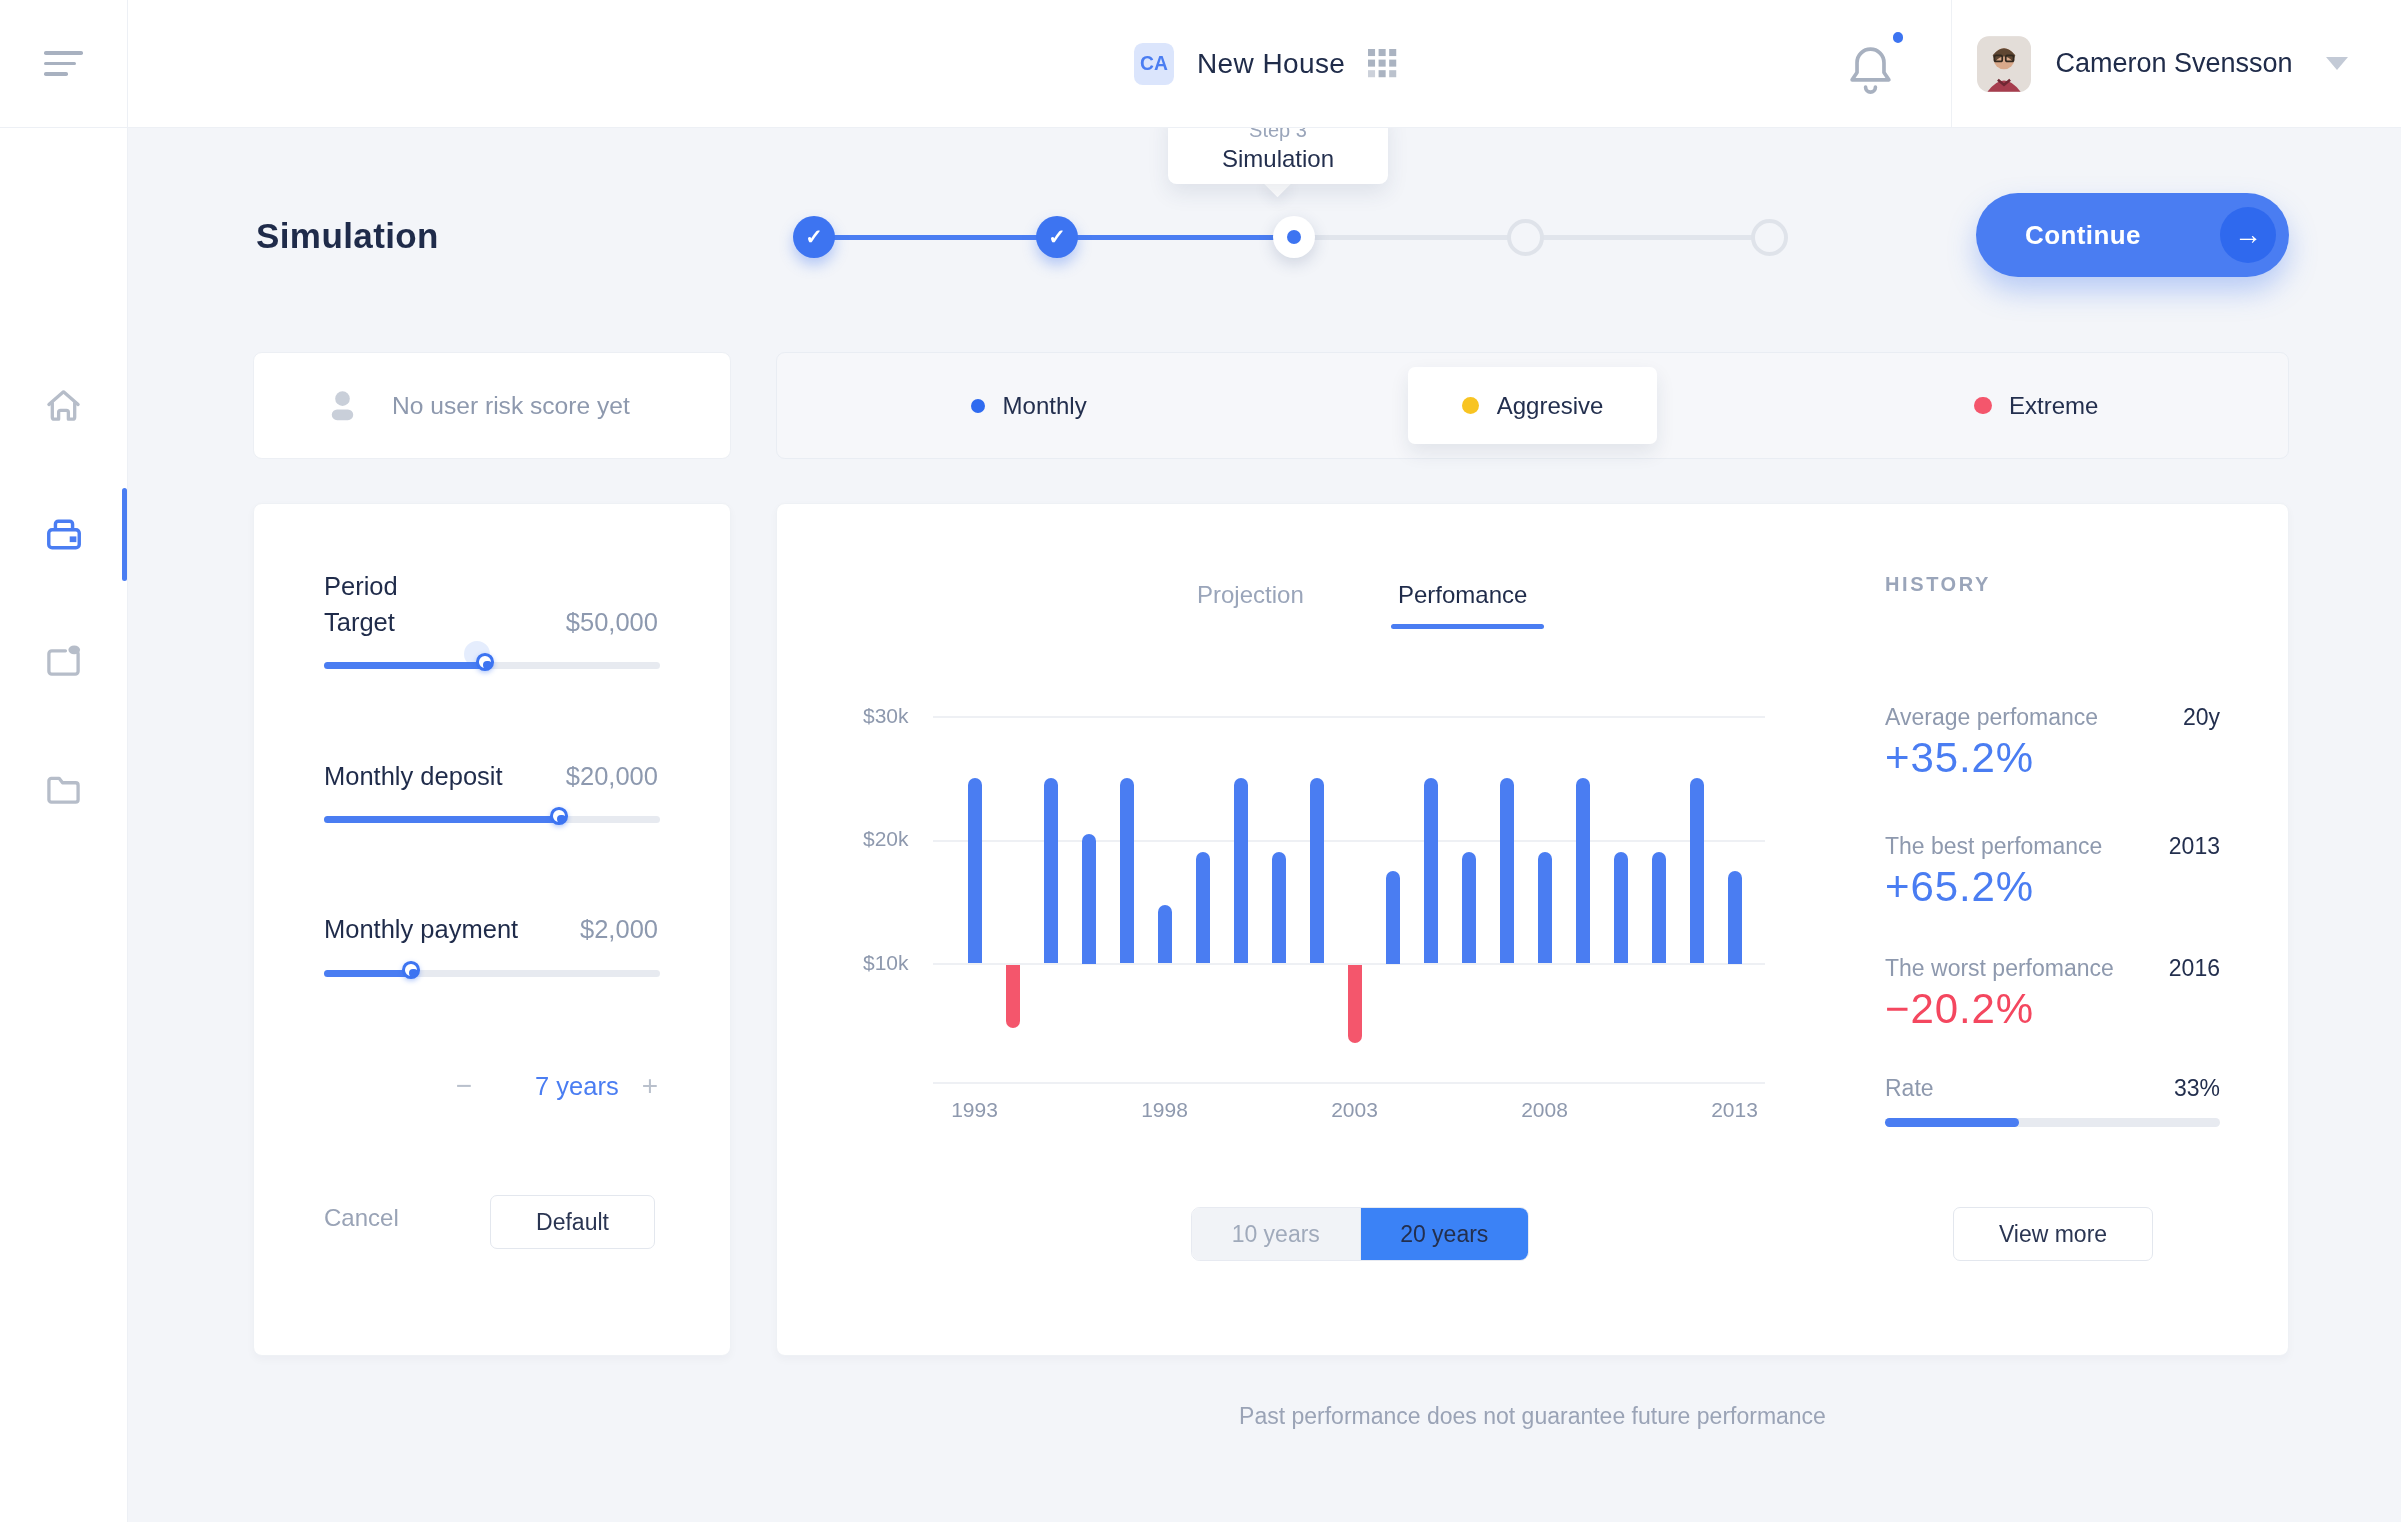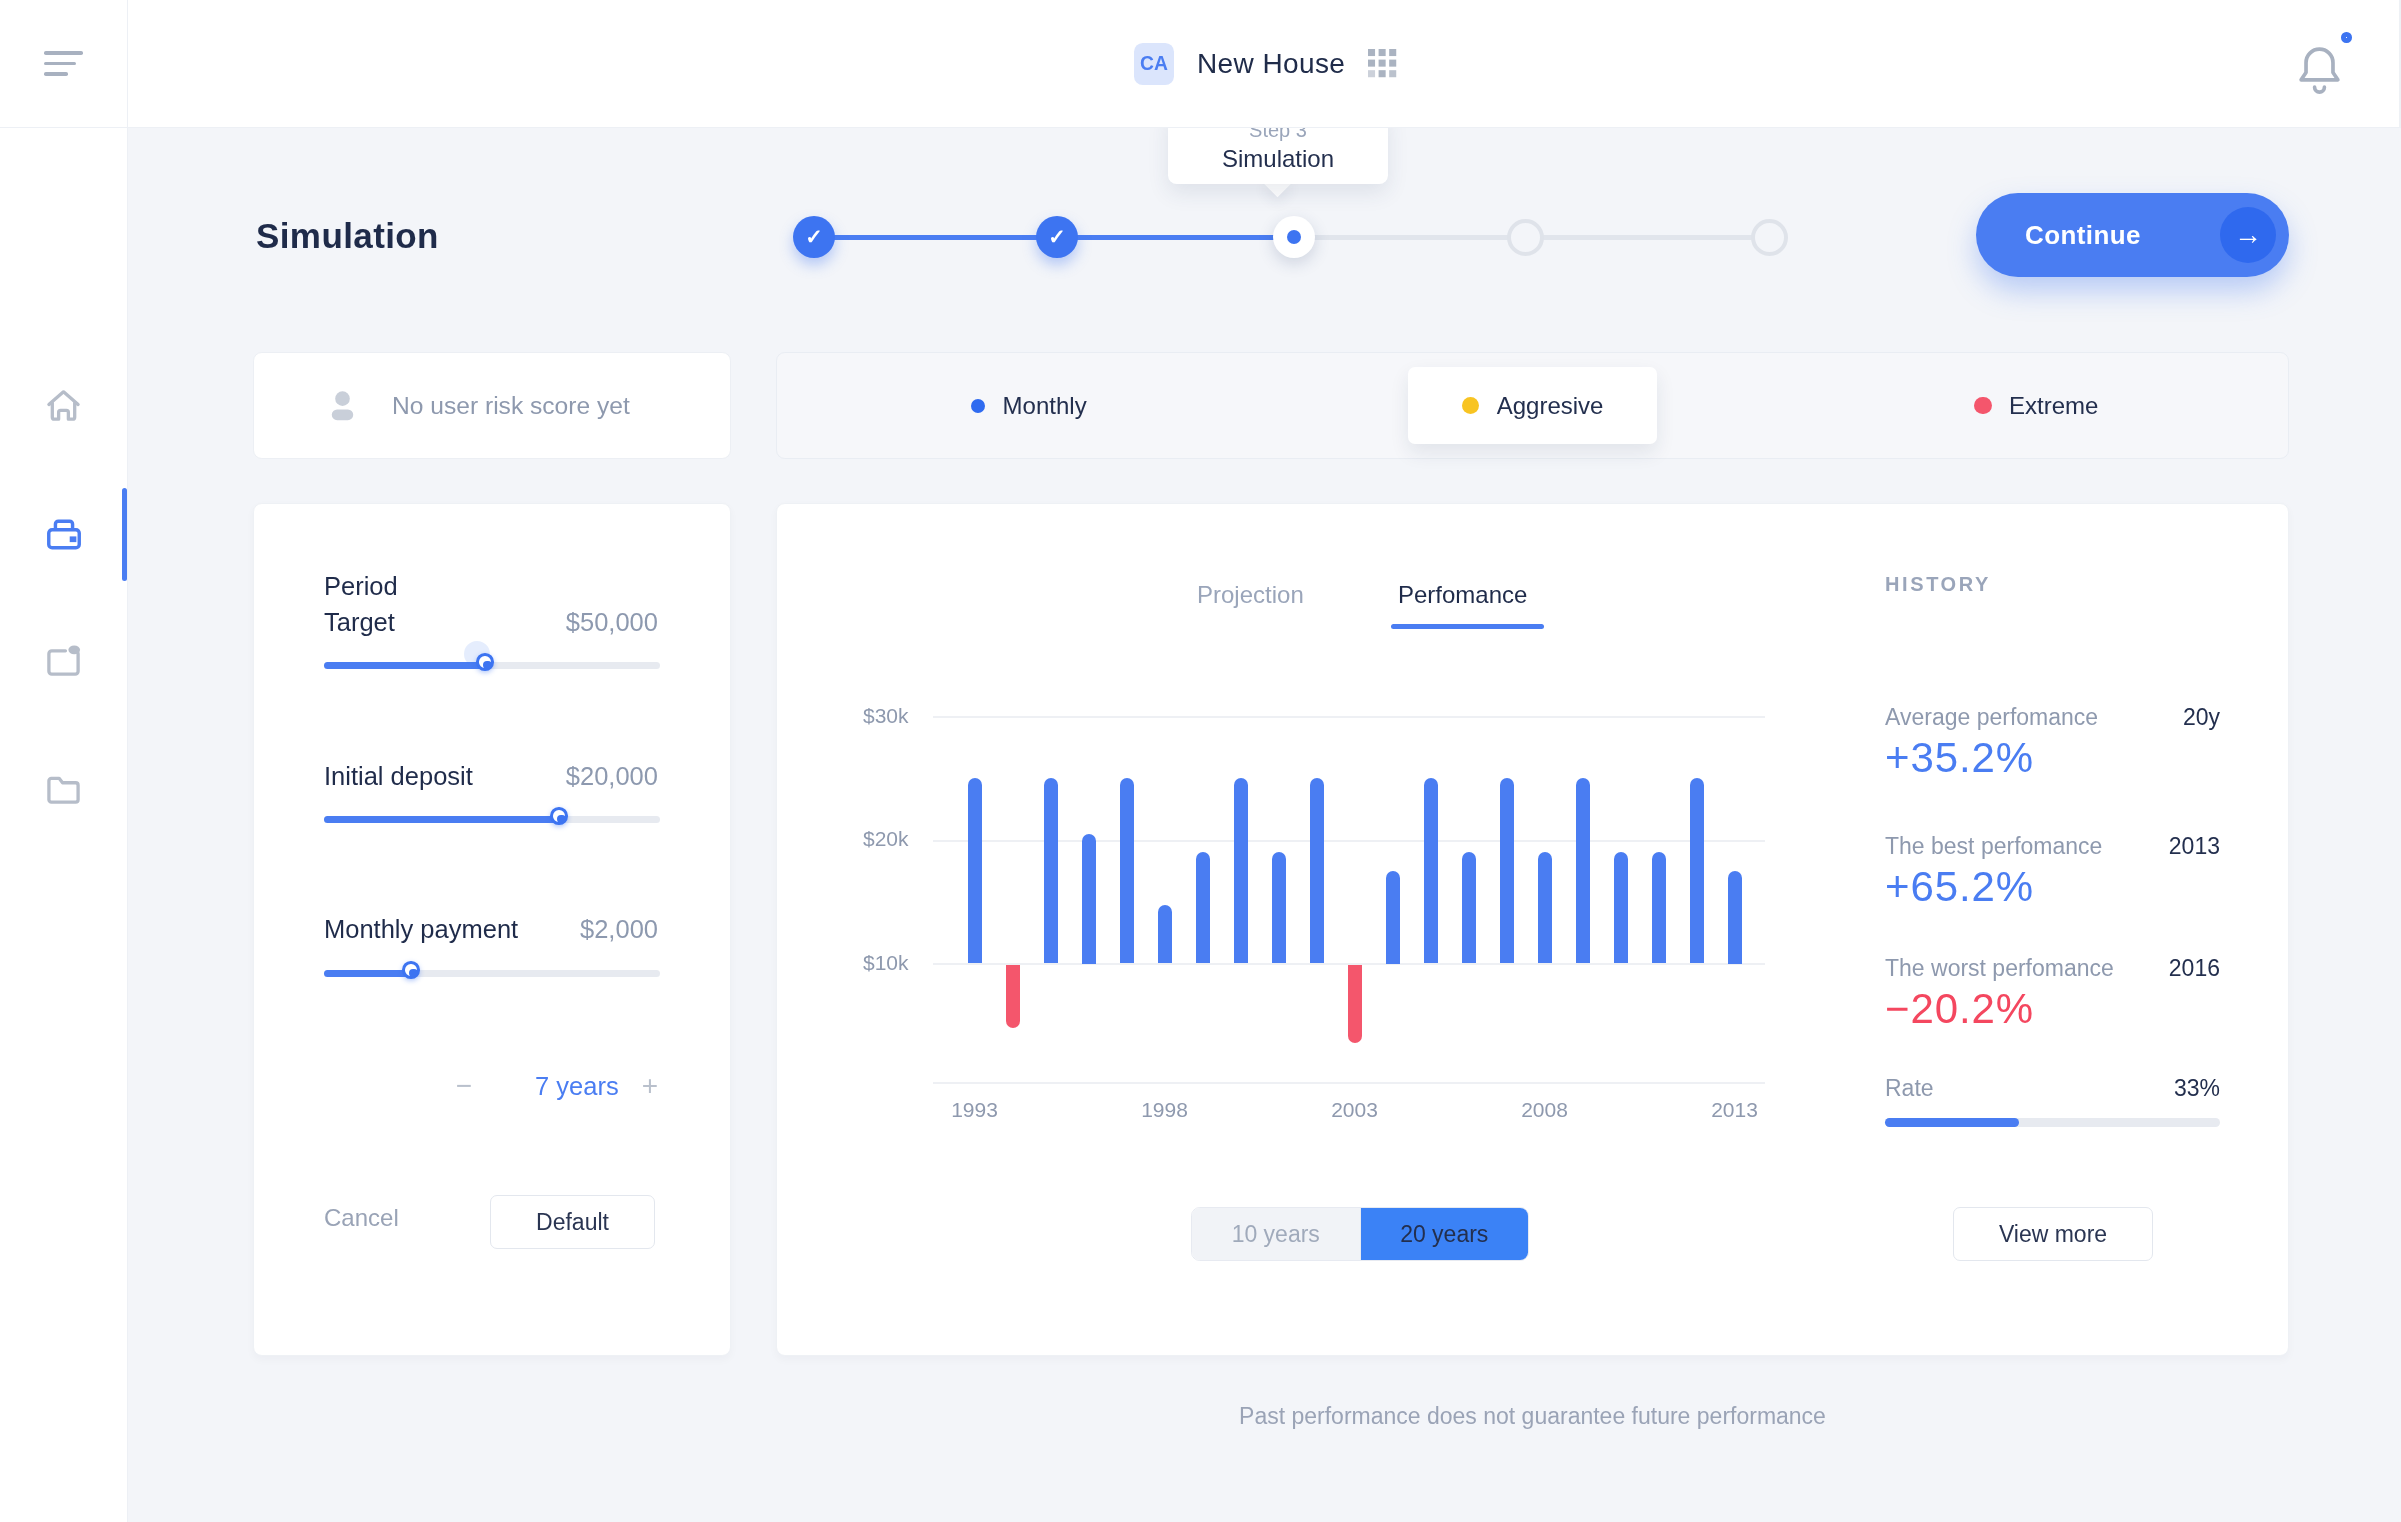--- a/index.html
+++ b/index.html
@@ -173,20 +173,35 @@
   </div>
   <div id="header-right">
     <div class="bell-wrap">
       <svg width="49" height="58" viewBox="0 0 40 46" style="position:absolute;left:3.5px;top:10.5px">
         <path d="M20 6 a11 11 0 0 1 11 11 v8 l4 6 H5 l4 -6 v-8 A11 11 0 0 1 20 6 z" fill="none" stroke="#a8b1c0" stroke-width="3" stroke-linejoin="round"></path>
         <path d="M16 37 a4 4 0 0 0 8 0" fill="none" stroke="#a8b1c0" stroke-width="3" stroke-linecap="round"></path>
       </svg>
       <div class="bell-badge"></div>
     </div>
     <div class="header-divider"></div>
+    <div class="user-wrap">
+      <div class="avatar">
+        <svg width="54" height="56" viewBox="0 0 62 64">
+          <rect width="62" height="64" fill="#e3ddd8"></rect>
+          <circle cx="31" cy="26" r="12" fill="#d9a98b"></circle>
+          <path d="M18 22 q13 -16 26 0 l-3 7 q-10 -11 -20 0 z" fill="#5f4632"></path>
+          <path d="M12 64 q19 -26 38 0 z" fill="#a63d4e"></path>
+          <path d="M24 50 l7 6 7 -6" fill="none" stroke="#6f2733" stroke-width="3"></path>
+          <rect x="20" y="22" width="9" height="7" rx="2" fill="none" stroke="#32281f" stroke-width="2"></rect>
+          <rect x="33" y="22" width="9" height="7" rx="2" fill="none" stroke="#32281f" stroke-width="2"></rect>
+        </svg>
+      </div>
+      <div class="user-name">Cameron Svensson</div>
+      <div class="caret-down"></div>
+    </div>
   </div>
 </div>
 
 <div id="sidebar">
     <div class="side-item" style="top: 230px;">
       <span><svg width="39" height="37" viewBox="0 0 40 38">
           <path d="M5 18 L20 5 L35 18 M8.5 15.5 V31 a2 2 0 0 0 2 2 H15 v-7 a2 2 0 0 1 2-2 h6 a2 2 0 0 1 2 2 v7 h4.5 a2 2 0 0 0 2-2 V15.5" fill="none" stroke="#b6bdc9" stroke-width="3.4" stroke-linecap="round" stroke-linejoin="round"></path>
         </svg></span>
     </div>
     <div class="side-item" style="top: 359px;">
@@ -264,21 +279,21 @@
 
 <div id="form-card" class="card">
   <div id="sliders-mount">
       <div class="f-label" style="top: 104px;">Target</div>
       <div class="f-value" style="top: 104px;">$50,000</div>
       <div class="sl-track" style="top: 158px;">
         <div class="sl-fill" style="width: 49%;"></div>
         <div class="sl-halo" style="left: 140px;"></div>
         <div class="sl-thumb" style="left: 152px;"></div>
       </div>
-      <div class="f-label" style="top: 258px;">Initial deposit</div>
+      <div class="f-label" style="top: 258px;">Monthly deposit</div>
       <div class="f-value" style="top: 258px;">$20,000</div>
       <div class="sl-track" style="top: 312px;">
         <div class="sl-fill" style="width: 71%;"></div>
         <div class="sl-thumb" style="left: 226px;"></div>
       </div>
       <div class="f-label" style="top: 411px;">Monthly payment</div>
       <div class="f-value" style="top: 411px;">$2,000</div>
       <div class="sl-track" style="top: 466px;">
         <div class="sl-fill" style="width: 27%;"></div>
         <div class="sl-thumb" style="left: 78px;"></div>

